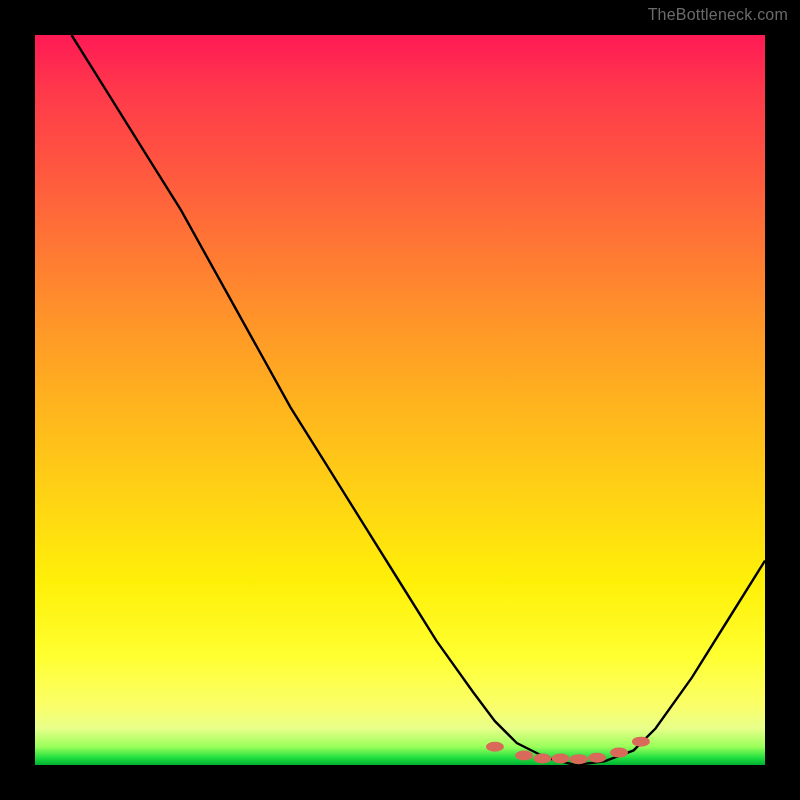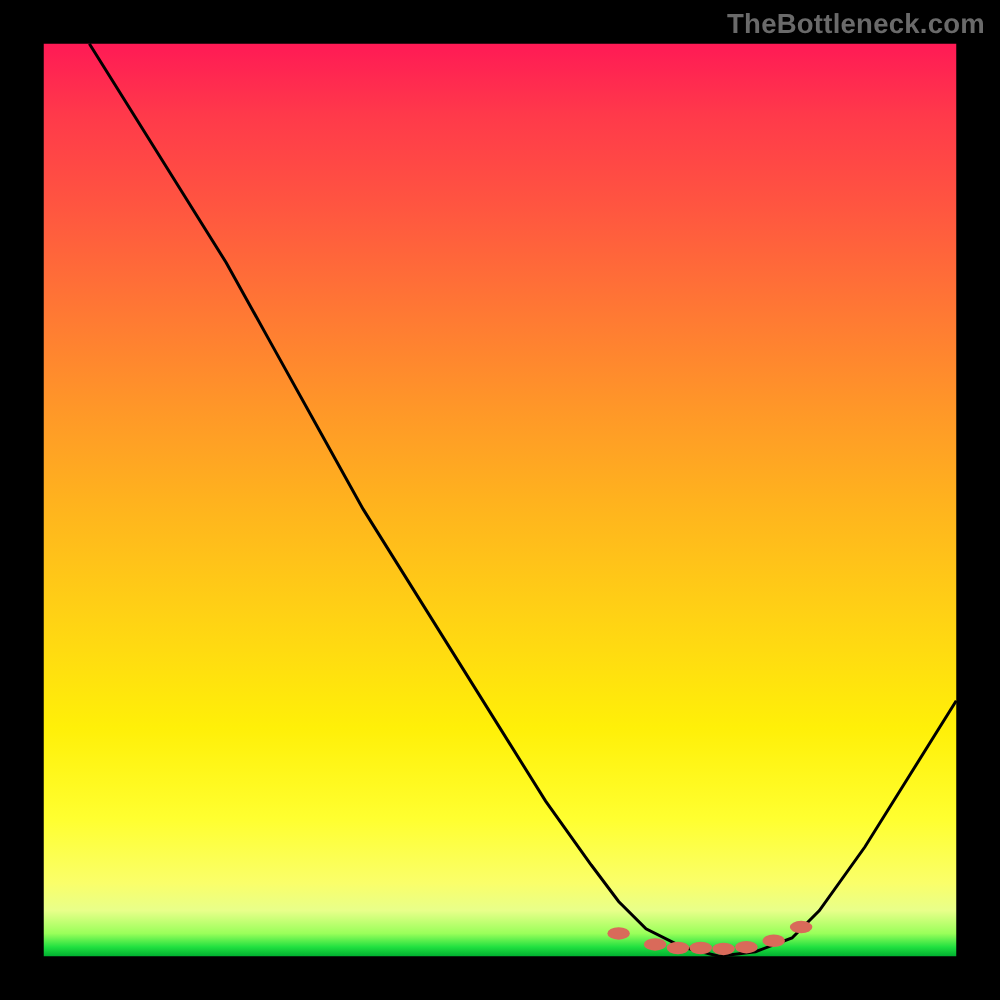--- a/index.html
+++ b/index.html
@@ -10,22 +10,22 @@
     background: #000;
     font-family: Arial, Helvetica, sans-serif;
     position: relative;
     overflow: hidden;
   }
   .attribution {
     position: absolute;
     top: 6px;
     right: 12px;
     color: #6a6a6a;
-    font-size: 22px;
-    font-weight: 700;
+    font-size: 16px;
+    font-weight: 400;
     z-index: 10;
     letter-spacing: 0.2px;
     text-align: center;
   }
   .plot-area {
     position: absolute;
     left: 35px;
     top: 35px;
     width: 730px;
     height: 730px;

